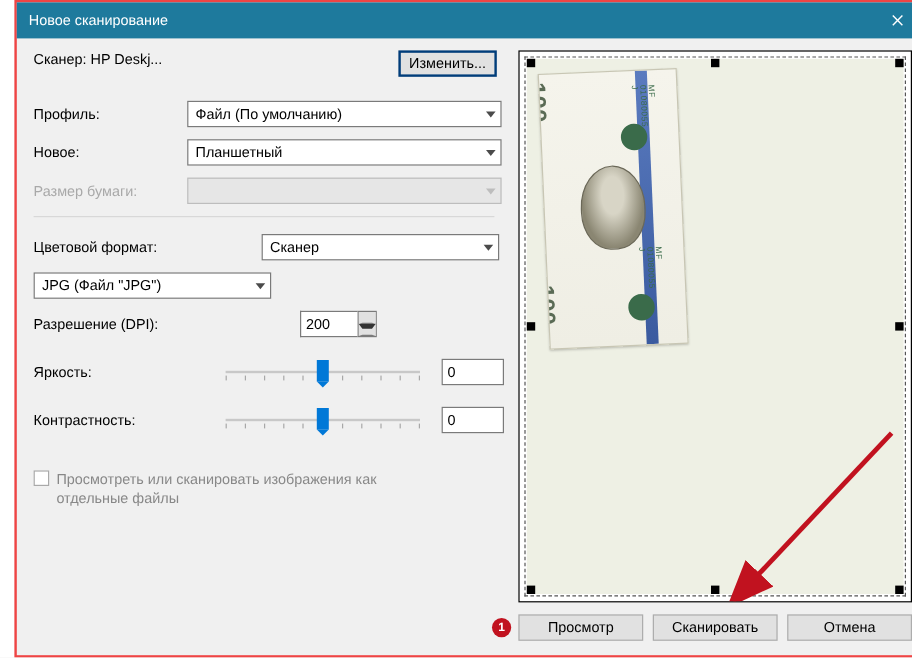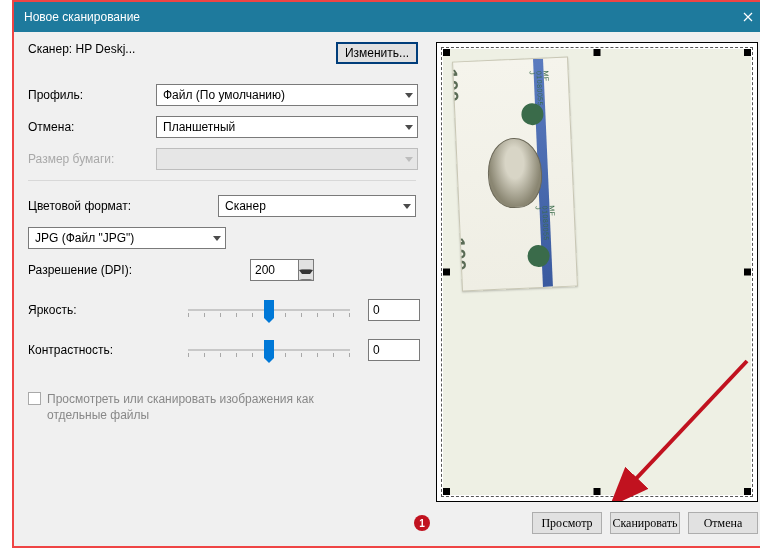--- a/index.html
+++ b/index.html
@@ -54,21 +54,21 @@
   .bill-body { width:100%; height:100%; background:linear-gradient(#f5f4ec,#efeee4); border:1px solid #c8c6b4; box-shadow:0 1px 2px rgba(0,0,0,.2); position:relative; overflow:hidden; }
   .bill-stripe { position:absolute; top:0; bottom:0; right:24px; width:10px; background:linear-gradient(#5a7bbf,#3a5a9f); }
   .bill-100t { position:absolute; top:6px; left:8px; font-size:20px; font-weight:bold; color:#5a6b55; transform:rotate(90deg); transform-origin:left top; }
   .bill-100b { position:absolute; bottom:30px; left:8px; font-size:20px; font-weight:bold; color:#5a6b55; transform:rotate(90deg); transform-origin:left top; }
   .bill-face { position:absolute; top:78px; left:30px; width:54px; height:70px; border-radius:50% 50% 45% 45%; background:radial-gradient(ellipse at 50% 35%, #d8d5c6 25%, #8a8672 70%); border:1px solid #6b6858; }
   .bill-serial { position:absolute; font-size:7px; color:#3a6b4a; letter-spacing:.5px; transform:rotate(90deg); transform-origin:left top; }
   .s1{top:12px;left:96px}.s2{bottom:60px;left:96px}
   .bill-seal { position:absolute; width:22px;height:22px;border-radius:50%;background:#3a6b4a; left:66px; }
   .seal1{top:44px}.seal2{bottom:20px}
   .btn-row { display:flex; justify-content:flex-end; gap:8px; margin-top:10px; position: relative; }
-  .btn { width:70px; height:22px; background:#e1e1e1; border:1px solid #adadad; display:flex;align-items:center;justify-content:center; cursor:default;font-family:Liberation Serif, serif; }
+  .btn { width:104px; height:22px; background:#e1e1e1; border:1px solid #adadad; display:flex;align-items:center;justify-content:center; cursor:default; }
   .annot-badge { width:16px;height:16px;border-radius:50%;background:#c1121f;color:#fff;font-weight:bold;font-size:10px;display:flex;align-items:center;justify-content:center;position:absolute; left:-22px; top:3px; }
   .arrow-svg { position:absolute; pointer-events:none; }
 </style>
 </head>
 <body>
 
 <div class="frame">
   <div class="titlebar">
     <span class="titlebar-text">Новое сканирование</span>
     <div class="close-btn">
@@ -86,21 +86,21 @@
 
       <div class="row">
         <div class="label-col">Профиль:</div>
         <div class="select">
           <span>Файл (По умолчанию)</span>
           <div class="chev"></div>
         </div>
       </div>
 
       <div class="row">
-        <div class="label-col">Отмена:</div>
+        <div class="label-col">Новое:</div>
         <div class="select">
           <span>Планшетный</span>
           <div class="chev"></div>
         </div>
       </div>
 
       <div class="row">
         <div class="label-col disabled">Размер бумаги:</div>
         <div class="select disabled">
           <span></span>

